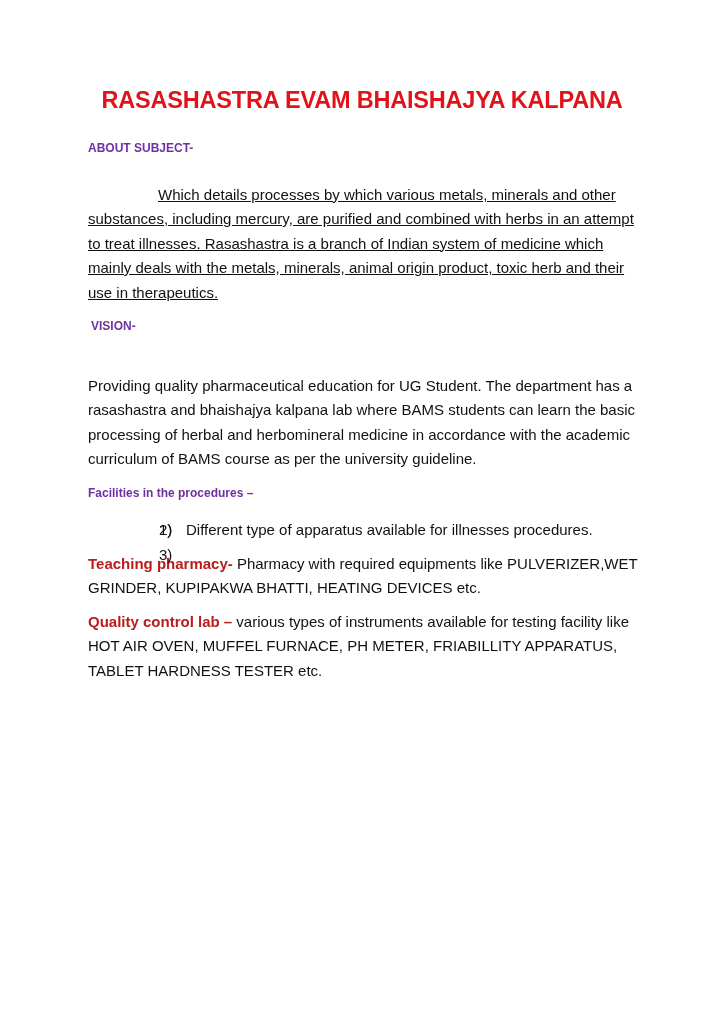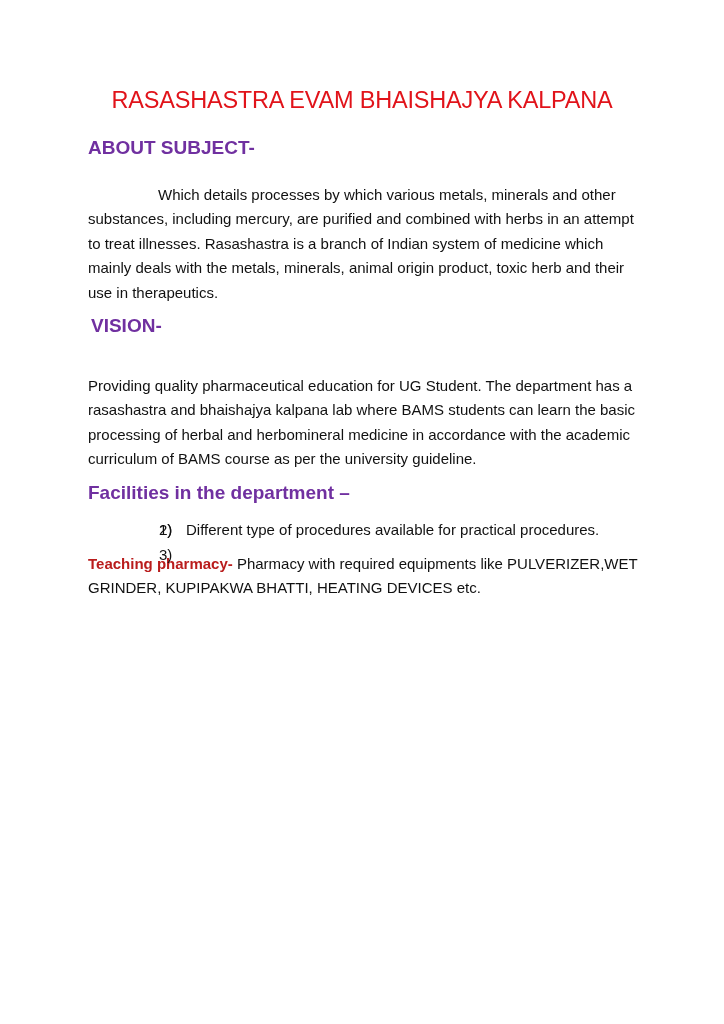--- a/index.html
+++ b/index.html
@@ -20,43 +20,43 @@
       left: 0; top: 0;
       width: 724px; height: 1024px;
       background: #ffffff;
     }
     .title {
       position: absolute;
       left: 0; right: 0;
       top: 87px;
       text-align: center;
       color: #e1131a;
-      font-weight: normal;
+      font-weight: bold;
       font-size: 23.5px;
       letter-spacing: -0.2px;
       margin: 0;
     }
     .content {
       position: absolute;
       left: 88px;
       top: 136px;
       width: 560px;
       font-size: 15px;
       line-height: 24.5px;
     }
     .heading {
       color: #7030a0;
       font-weight: bold;
-      font-size: 19px;
+      font-size: 12px;
       margin: 0;
     }
     p { margin: 0; }
     .gap-s { height: 9px; }
     .gap-m { height: 13px; }
-    .indent { text-indent: 70px; }
+    .indent { text-indent: 70px; text-decoration: underline; }
     ol.fac {
       list-style: none;
       margin: 0;
       padding: 0 0 0 71px;
     }
     ol.fac li {
       position: relative;
       padding-left: 27px;
     }
     ol.fac li .num {
@@ -83,33 +83,34 @@
     <div class="gap-s"></div>
 
     <p class="heading" style="padding-left:3px;">VISION-</p>
     <div class="gap-m"></div>
     <div class="gap-s"></div>
 
     <div class="gap-m"></div>
     <p>Providing quality pharmaceutical education for UG Student. The department has a rasashastra and bhaishajya kalpana lab where BAMS students can learn the basic processing of herbal and herbomineral medicine in accordance with the academic curriculum of BAMS course as per the university guideline.</p>
     <div class="gap-s"></div>
 
-    <p class="heading">Facilities in the department –</p>
+    <p class="heading">Facilities in the procedures –</p>
     <div class="gap-m"></div>
     <ol class="fac">
       <li>
         <span class="num">1)</span>
       </li>
       <li>
         <span class="num">2)</span>
-        <span>Different type of procedures available for practical procedures.</span>
+        <span>Different type of apparatus available for illnesses procedures.</span>
       </li>
       <li>
         <span class="num">3)</span>
       </li>
     </ol>
     <div class="gap-s"></div>
 
     <p><span class="inline-head">Teaching pharmacy-</span><span> Pharmacy with required equipments like PULVERIZER,WET GRINDER, KUPIPAKWA BHATTI, HEATING DEVICES etc.</span></p>
     <div class="gap-s"></div>
 
+    <p><span class="inline-head">Quality control lab –</span><span> various types of instruments available for testing facility like HOT AIR OVEN, MUFFEL FURNACE, PH METER, FRIABILLITY APPARATUS, TABLET HARDNESS TESTER etc.</span></p>
   </div>
 </div>
 
 </body></html>

